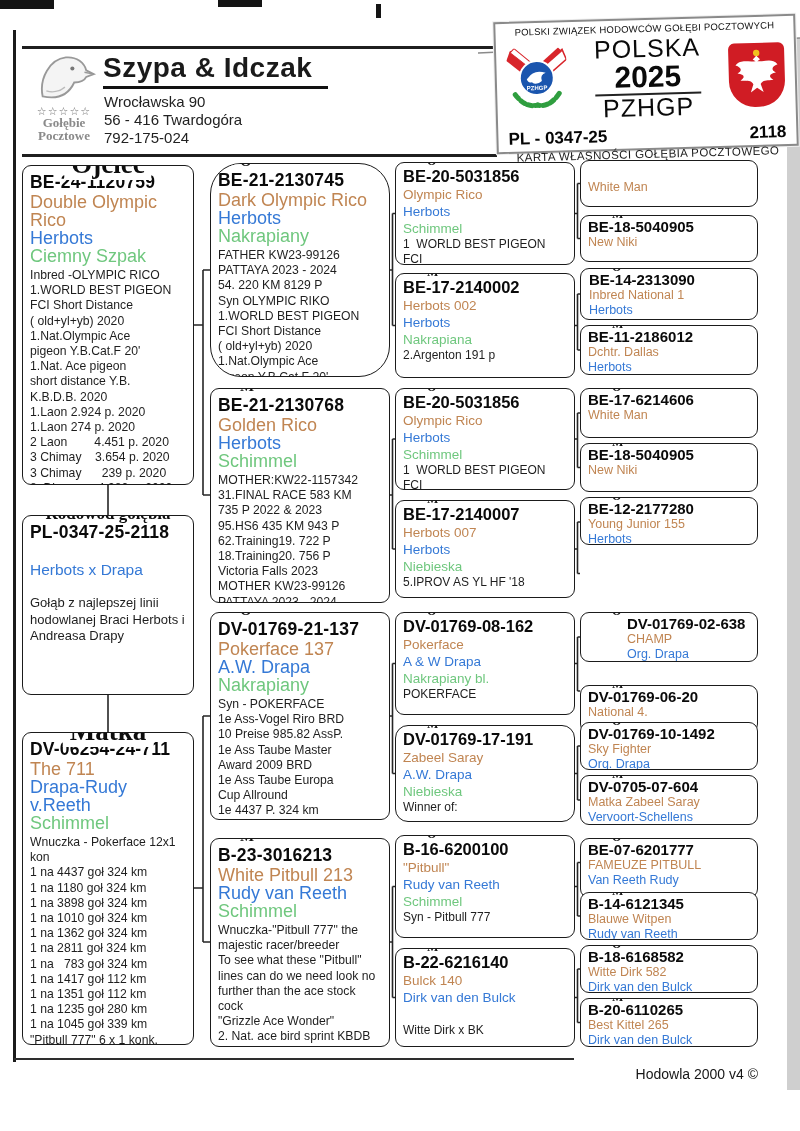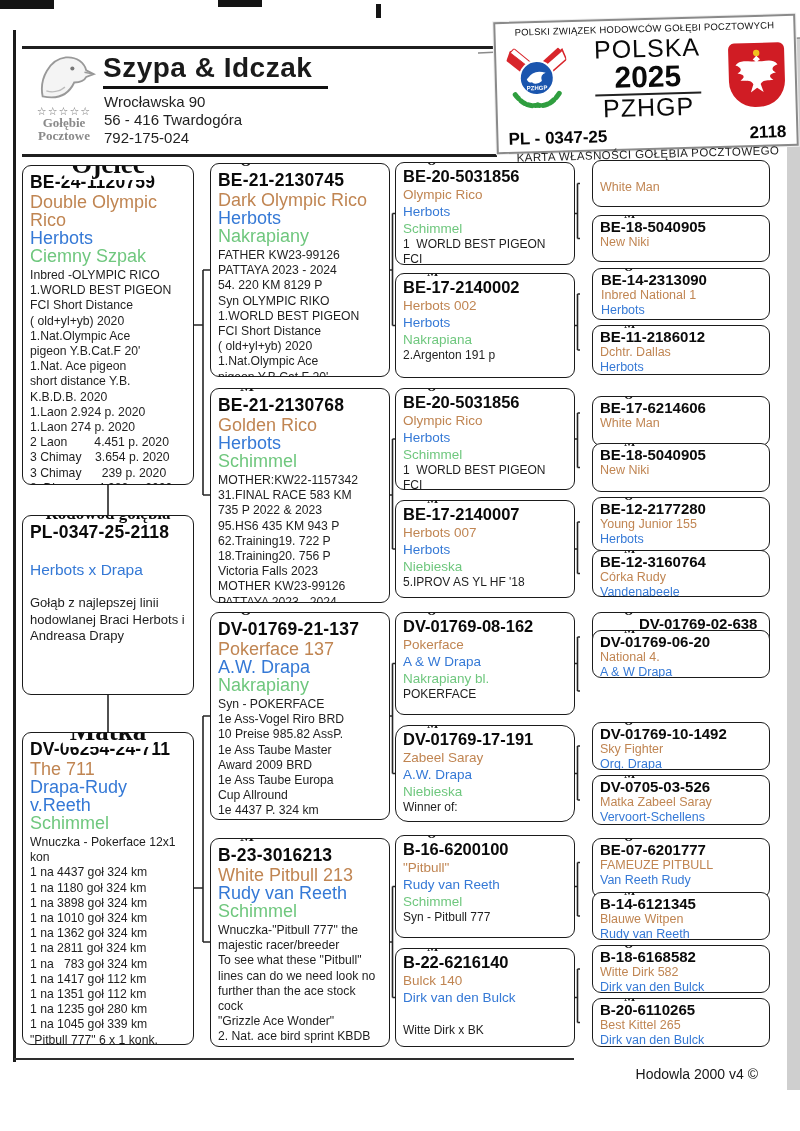--- a/index.html
+++ b/index.html
@@ -29,21 +29,21 @@
   .shield{width:56px;height:64px;background:#d01c24;border-radius:6px 6px 26px 26px;position:relative;}
   .stamp .row{position:absolute;bottom:2px;left:0;right:0;display:flex;justify-content:space-between;
               padding:0 10px;font-size:17px;font-weight:bold;color:#050505;}
   .card-title{position:absolute;left:500px;top:148px;width:296px;text-align:center;font-size:11.5px;
               letter-spacing:.4px;color:#1c1c1c;transform:rotate(-1.6deg);}
   
   .box{position:absolute;background:#fff;border:1.6px solid #1b1b1b;border-radius:9px;overflow:hidden;}
   .c1{left:22px;width:172px;padding:6px 7px 0 7px;box-sizing:border-box;}
   .c2{left:210px;width:180px;padding:6px 7px 0 7px;box-sizing:border-box;}
   .c3{left:395px;width:180px;padding:4px 7px 0 7px;box-sizing:border-box;}
-  .c4{left:580px;width:178px;padding:2px 7px 0 7px;box-sizing:border-box;margin-left:12px;}
+  .c4{left:580px;width:178px;padding:2px 7px 0 7px;box-sizing:border-box;}
   .bt{position:absolute;left:50%;transform:translateX(-50%);background:#fff;padding:0 7px;
       font-family:"Liberation Serif",serif;font-weight:bold;white-space:nowrap;color:#0d0d0d;}
   .bt.big{top:-17px;font-size:27px;}
   .bt.small{top:-12px;font-size:17px;}
   .sex{position:absolute;background:#fff;padding:0 9px;font-family:"Liberation Serif",serif;
        font-weight:bold;color:#151515;}
   .sex:empty{display:none;}
   .c2 .sex{left:20px;top:-11px;font-size:15px;}
   .c3 .sex,.c4 .sex{left:22px;top:-9px;font-size:12px;}
   .ring{font-weight:bold;color:#0a0a0a;}
@@ -202,21 +202,21 @@
 1 na   783 goł 324 km
 1 na 1417 goł 112 km
 1 na 1351 goł 112 km
 1 na 1235 goł 280 km
 1 na 1045 goł 339 km
 "Pitbull 777" 6 x 1 konk.
 Potomkowie zdobyły ponad
 100 x 1 konk !!!</div>
   </div>
 
-  <div class="box c2" style="top:163px;height:214px;">
+  <div class="box c2" style="top:163px;height:214px;border-radius:31px;">
     <span class="sex">O</span>
     <div class="ring">BE-21-2130745</div>
     <div class="nm">Dark Olympic Rico</div>
     <div class="fc">Herbots</div>
     <div class="cl">Nakrapiany</div>
     <div class="nt">FATHER KW23-99126
 PATTAYA 2023 - 2024
 54. 220 KM 8129 P
 Syn OLYMPIC RIKO
 1.WORLD BEST PIGEON
@@ -356,65 +356,59 @@
     <div class="ring">BE-14-2313090</div>
     <div class="nm">Inbred National 1</div>
     <div class="fc">Herbots</div>
   </div>
   <div class="box c4" style="top:325px;height:50px;">
     <span class="sex">M</span>
     <div class="ring">BE-11-2186012</div>
     <div class="nm">Dchtr. Dallas</div>
     <div class="fc">Herbots</div>
   </div>
-  <div class="box c4" style="top:396px;height:50px;">
+  <div class="box c4" style="top:388px;height:50px;">
     <span class="sex">O</span>
     <div class="ring">BE-17-6214606</div>
     <div class="nm">White Man</div>
     <div class="fc"></div>
   </div>
   <div class="box c4" style="top:443px;height:49px;">
     <span class="sex">M</span>
     <div class="ring">BE-18-5040905</div>
     <div class="nm">New Niki</div>
     <div class="fc"></div>
   </div>
-  <div class="box c4" style="top:497px;height:54px;">
+  <div class="box c4" style="top:497px;height:48px;">
     <span class="sex">O</span>
     <div class="ring">BE-12-2177280</div>
     <div class="nm">Young Junior 155</div>
     <div class="fc">Herbots</div>
-  </div>
-  <div class="box c4" style="top:550px;height:47px;">
-    <span class="sex">M</span>
-    <div class="ring">BE-12-3160764</div>
-    <div class="nm">Córka Rudy</div>
-    <div class="fc">Vandenabeele</div>
   </div>
   <div class="box c4" style="top:612px;height:50px;padding-left:46px;">
     <span class="sex">O</span>
     <div class="ring">DV-01769-02-638</div>
     <div class="nm">CHAMP</div>
     <div class="fc">Org. Drapa</div>
   </div>
-  <div class="box c4" style="top:630px;height:48px;">
+  <div class="box c4" style="top:685px;height:48px;">
     <span class="sex">M</span>
     <div class="ring">DV-01769-06-20</div>
     <div class="nm">National 4.</div>
     <div class="fc">A &amp; W Drapa</div>
   </div>
   <div class="box c4" style="top:722px;height:48px;">
     <span class="sex">O</span>
     <div class="ring">DV-01769-10-1492</div>
     <div class="nm">Sky Fighter</div>
     <div class="fc">Org. Drapa</div>
   </div>
   <div class="box c4" style="top:775px;height:50px;">
     <span class="sex">M</span>
-    <div class="ring">DV-0705-03-526</div>
+    <div class="ring">DV-0705-07-604</div>
     <div class="nm">Matka Zabeel Saray</div>
     <div class="fc">Vervoort-Schellens</div>
   </div>
   <div class="box c4" style="top:838px;height:60px;">
     <span class="sex">O</span>
     <div class="ring">BE-07-6201777</div>
     <div class="nm">FAMEUZE PITBULL</div>
     <div class="fc">Van Reeth Rudy</div>
   </div>
   <div class="box c4" style="top:892px;height:48px;">

